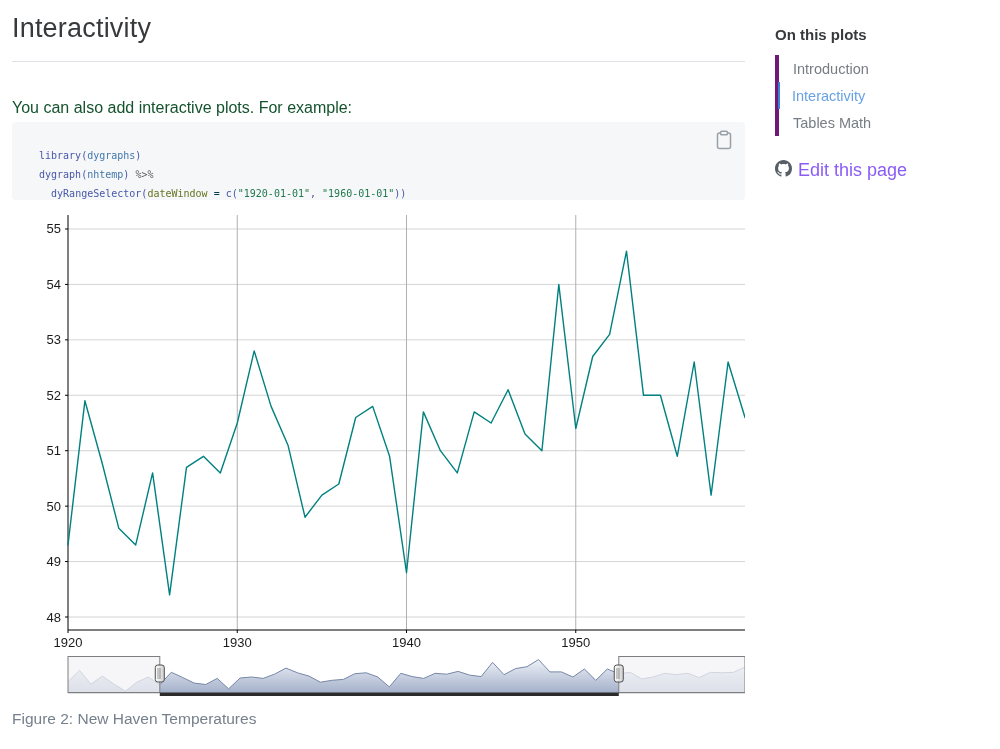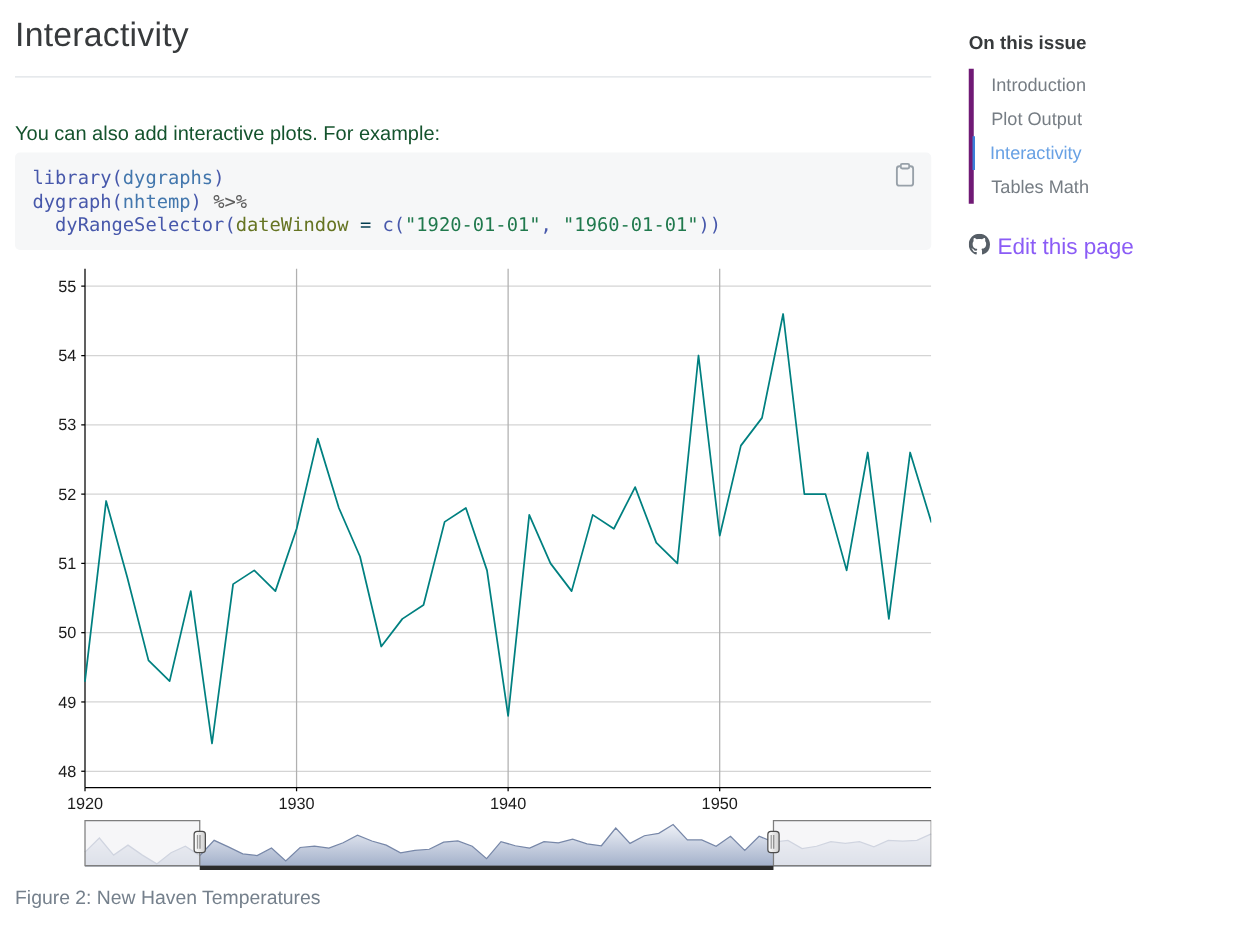--- a/index.html
+++ b/index.html
@@ -17,22 +17,22 @@
   }
   .title-rule{position:absolute;left:12px;top:61px;width:733px;border-bottom:1px solid #dee2e6;}
   .intro{position:absolute;left:12px;top:83px;width:733px;font-size:16px;color:#14532d;}
   
   .code-block{
     position:absolute;left:12px;top:122px;width:733px;height:78px;
     background:#f6f7f8;border-radius:4px;box-sizing:border-box;
     padding:11px 14px 10px 14px;
   }
   .code-block pre{
-    margin:0;font-family:"DejaVu Sans Mono","Liberation Mono",monospace;
-    font-size:15px;line-height:19px;white-space:pre;color:#003B4F;
+    margin:13px;font-family:"DejaVu Sans Mono","Liberation Mono",monospace;
+    font-size:10px;line-height:19px;white-space:pre;color:#003B4F;
   }
   .tok-fu{color:#4758AB;}
   .tok-va{color:#4377AD;}
   .tok-at{color:#657422;}
   .tok-st{color:#20794D;}
   .tok-op{color:#5E5E5E;}
   .tok-ot{color:#003B4F;}
   .copy-btn{
     position:absolute;top:8px;right:10px;width:22px;height:22px;
     background:transparent;border:none;padding:0;cursor:pointer;
@@ -154,24 +154,23 @@
           <line x1="604.9796610169492" y1="456" x2="604.9796610169492" y2="467" stroke="#9a9a9a" stroke-width="1"></line>
           <line x1="606.9796610169492" y1="456" x2="606.9796610169492" y2="467" stroke="#8a8a8a" stroke-width="1"></line>
         </g>
       </g>
     </svg>
 </div>
 
 <div class="figure-caption">Figure 2: New Haven Temperatures</div>
 
 <nav class="toc">
-  <h2 class="toc-header">On this issue</h2>
+  <h2 class="toc-header">On this plots</h2>
   <ul class="toc-list" id="toc-list">
       <li>Introduction</li>
-      <li>Plot Output</li>
       <li class="active">Interactivity</li>
       <li>Tables Math</li>
     </ul>
   <div class="toc-links" id="toc-links">
       <div class="toc-link-row"><svg viewBox="0 0 16 16" class="gh">
           <path d="M8 0C3.58 0 0 3.58 0 8c0 3.54 2.29 6.53 5.47 7.59.4.07.55-.17.55-.38 0-.19-.01-.82-.01-1.49-2.01.37-2.53-.49-2.69-.94-.09-.23-.48-.94-.82-1.13-.28-.15-.68-.52-.01-.53.63-.01 1.08.58 1.23.82.72 1.21 1.87.87 2.33.66.07-.52.28-.87.51-1.07-1.78-.2-3.64-.89-3.64-3.95 0-.87.31-1.59.82-2.15-.08-.2-.36-1.02.08-2.12 0 0 .67-.21 2.2.82.64-.18 1.32-.27 2-.27.68 0 1.36.09 2 .27 1.53-1.04 2.2-.82 2.2-.82.44 1.1.16 1.92.08 2.12.51.56.82 1.27.82 2.15 0 3.07-1.87 3.75-3.65 3.95.29.25.54.73.54 1.48 0 1.07-.01 1.93-.01 2.2 0 .21.15.46.55.38A8.012 8.012 0 0 0 16 8c0-4.42-3.58-8-8-8z" fill="#565e66"></path>
         </svg><span>Edit this page</span></div>
     </div>
 </nav>
 

